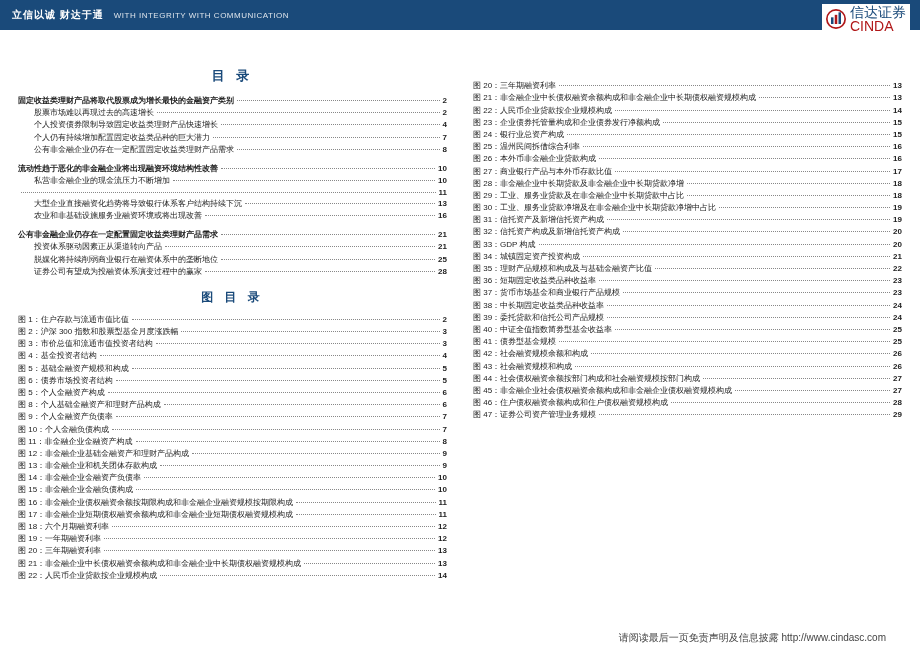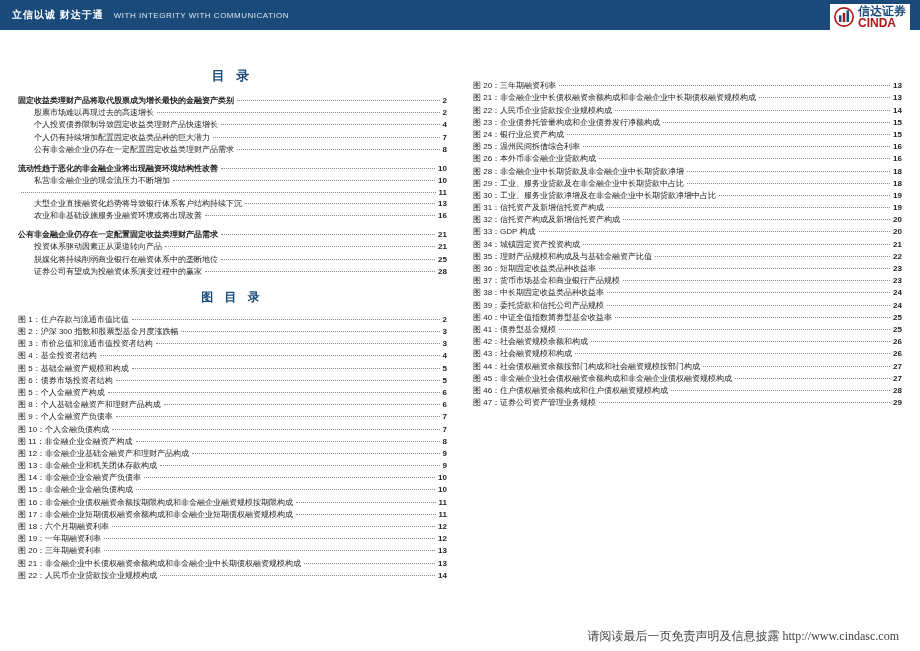--- a/index.html
+++ b/index.html
@@ -1,36 +1,36 @@
 <!DOCTYPE html>
 <html><head>
 <meta charset="utf-8">
 <style>
   * { margin: 0; padding: 0; box-sizing: border-box; }
   html, body { width: 920px; height: 651px; font-family: "SimSun", "Microsoft YaHei", sans-serif; background: #fff; color: #222; }
   .header { height: 30px; background: #1a4a7a; display: flex; align-items: center; padding: 0 12px; color: #fff; font-size: 10px; letter-spacing: 1px; position: relative; }
   .header .motto { font-weight: bold; }
   .header .motto-en { margin-left: 10px; font-size: 8px; opacity: .85; letter-spacing: .5px; }
-  .brand-text { color: #1a4a7a; font-size: 12px; font-weight: bold; line-height: 1; }
+  .brand-text { color: #1a4a7a; font-size: 14px; font-weight: normal; line-height: 1; }
   .brand-logo { width: 20px; height: 20px; }
   .header-wrap { position: relative; }
   .brand-box { position: absolute; right: 10px; top: 4px; background:#fff; display:flex; align-items:center; gap:4px; padding:1px 4px; }
 
   .page { display: flex; padding: 11px 18px 4px 18px; gap: 26px; margin-top: 22px; }
   .col { flex: 1; font-size: 8px; }
   .title { text-align: center; font-size: 13px; font-weight: bold; color: #1a4a7a; margin: 4px 0 10px; letter-spacing: 4px; }
   .subtitle { text-align: center; font-size: 12px; font-weight: bold; color: #1a4a7a; margin: 12px 0 8px; letter-spacing: 4px; }
   .toc-line { display: flex; align-items: baseline; margin: 1.2px 0; white-space: nowrap; }
   .toc-line .label { flex: 0 0 auto; }
   .toc-line .dots { flex: 1 1 auto; border-bottom: 1px dotted #888; margin: 0 3px; position: relative; top: -2px; }
   .toc-line .pg { flex: 0 0 auto; font-weight: bold; }
   .indent-1 .label { padding-left: 16px; }
   .bold .label, .bold .pg { font-weight: bold; }
   .section-gap { height: 6px; }
-  .footer { position: absolute; bottom: 6px; right: 21px; font-size: 12px; color: #444; font-family: Liberation Serif, serif; }
+  .footer { position: absolute; bottom: 6px; right: 34px; font-size: 10px; color: #444; }
 </style>
 </head>
 <body>
 
 <div class="header-wrap">
   <div class="header">
     <span class="motto">立信以诚  财达于通</span>
     <span class="motto-en">WITH INTEGRITY  WITH COMMUNICATION</span>
   </div>
   <div class="brand-box">
@@ -269,20 +269,25 @@
           <span class="label">图 25：温州民间拆借综合利率</span>
           <span class="dots"></span>
           <span class="pg">16</span>
         </div>
         <div class="toc-line">
           <span class="label">图 26：本外币非金融企业贷款构成</span>
           <span class="dots"></span>
           <span class="pg">16</span>
         </div>
         <div class="toc-line">
+          <span class="label">图 27：商业银行产品与本外币存款比值</span>
+          <span class="dots"></span>
+          <span class="pg">17</span>
+        </div>
+        <div class="toc-line">
           <span class="label">图 28：非金融企业中长期贷款及非金融企业中长期贷款净增</span>
           <span class="dots"></span>
           <span class="pg">18</span>
         </div>
         <div class="toc-line">
           <span class="label">图 29：工业、服务业贷款及在非金融企业中长期贷款中占比</span>
           <span class="dots"></span>
           <span class="pg">18</span>
         </div>
         <div class="toc-line">

